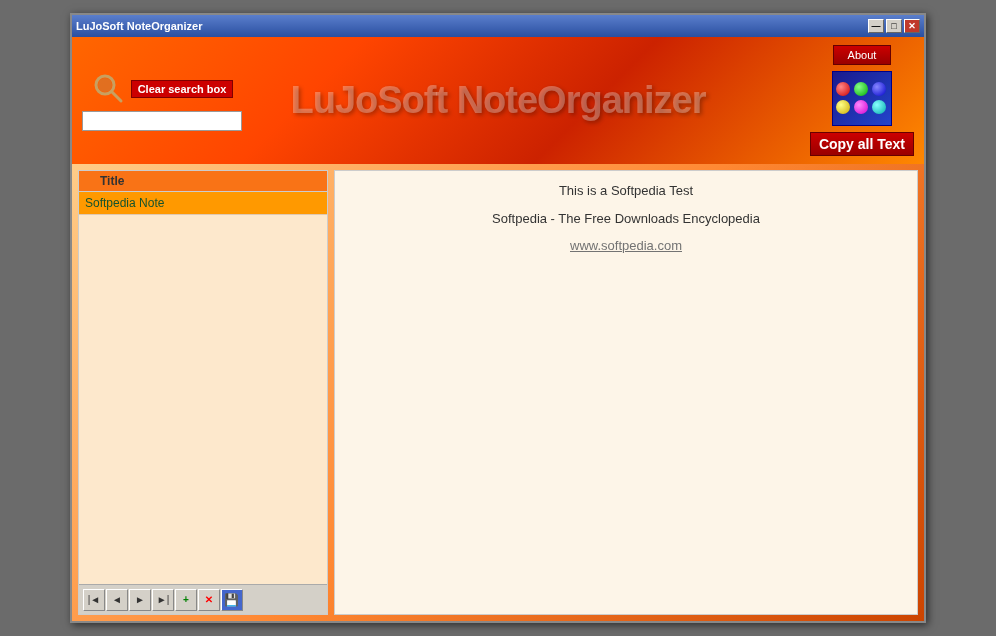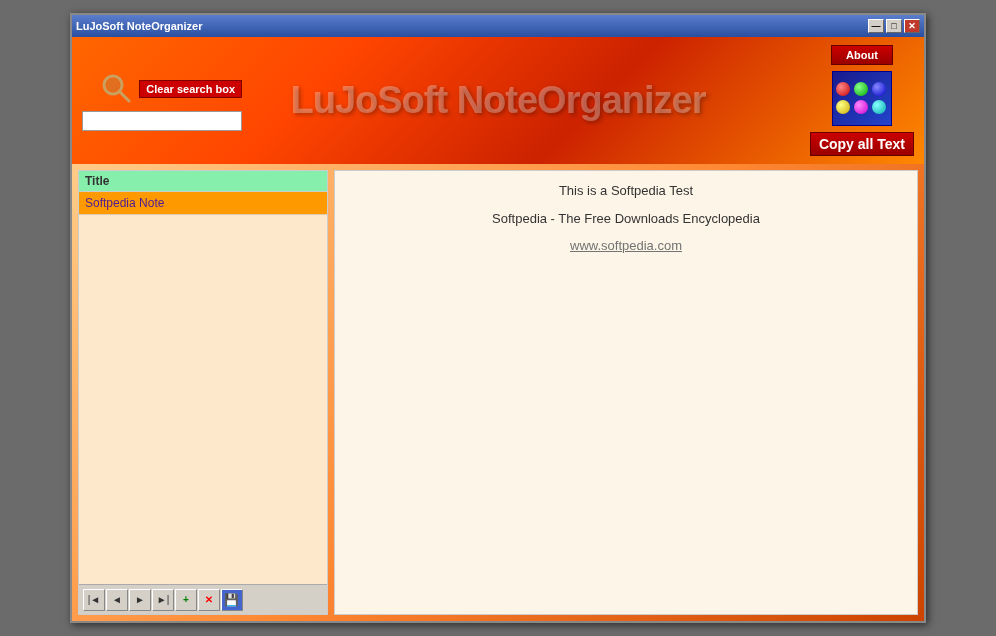--- a/index.html
+++ b/index.html
@@ -81,21 +81,21 @@
       display: flex;
       align-items: center;
       justify-content: space-between;
       min-height: 110px;
       position: relative;
     }
 
     .header-left {
       display: flex;
       flex-direction: column;
-      align-items: flex-end;
+      align-items: center;
       gap: 4px;
     }
 
     .search-icon-area {
       display: flex;
       align-items: center;
       gap: 4px;
     }
 
     .clear-search-btn {
@@ -138,21 +138,21 @@
       gap: 6px;
     }
 
     .about-btn {
       background: linear-gradient(to bottom, #cc0000, #990000);
       color: white;
       border: 1px solid #660000;
       padding: 3px 14px;
       font-size: 11px;
       cursor: pointer;
-      font-weight: bold;
+      font-weight: normal;
     }
 
     .logo-icon {
       width: 60px;
       height: 55px;
       background: linear-gradient(135deg, #1a1a8c, #2244cc);
       border: 1px solid #000088;
       display: flex;
       align-items: center;
       justify-content: center;
@@ -201,38 +201,38 @@
       background: #fde8cc;
       border: 1px solid #ccc;
     }
 
     .notes-table {
       flex: 1;
       overflow-y: auto;
     }
 
     .table-header {
-      background: #86efac;
+      background: #f97316;
       border-bottom: 1px solid #ccc;
-      padding: 3px 6px;
+      padding: 3px 21px;
       font-weight: bold;
       font-size: 12px;
       color: #333;
     }
 
     .table-row {
       padding: 4px 6px;
       cursor: pointer;
       border-bottom: 1px solid #e0c8b0;
       font-size: 12px;
     }
 
     .table-row.selected {
       background: #ff9900;
-      color: #4c1d95;
+      color: #14532d;
     }
 
     .toolbar-bottom {
       height: 30px;
       background: #d4d0c8;
       border-top: 1px solid #aaa;
       display: flex;
       align-items: center;
       padding: 2px 4px;
       gap: 1px;

